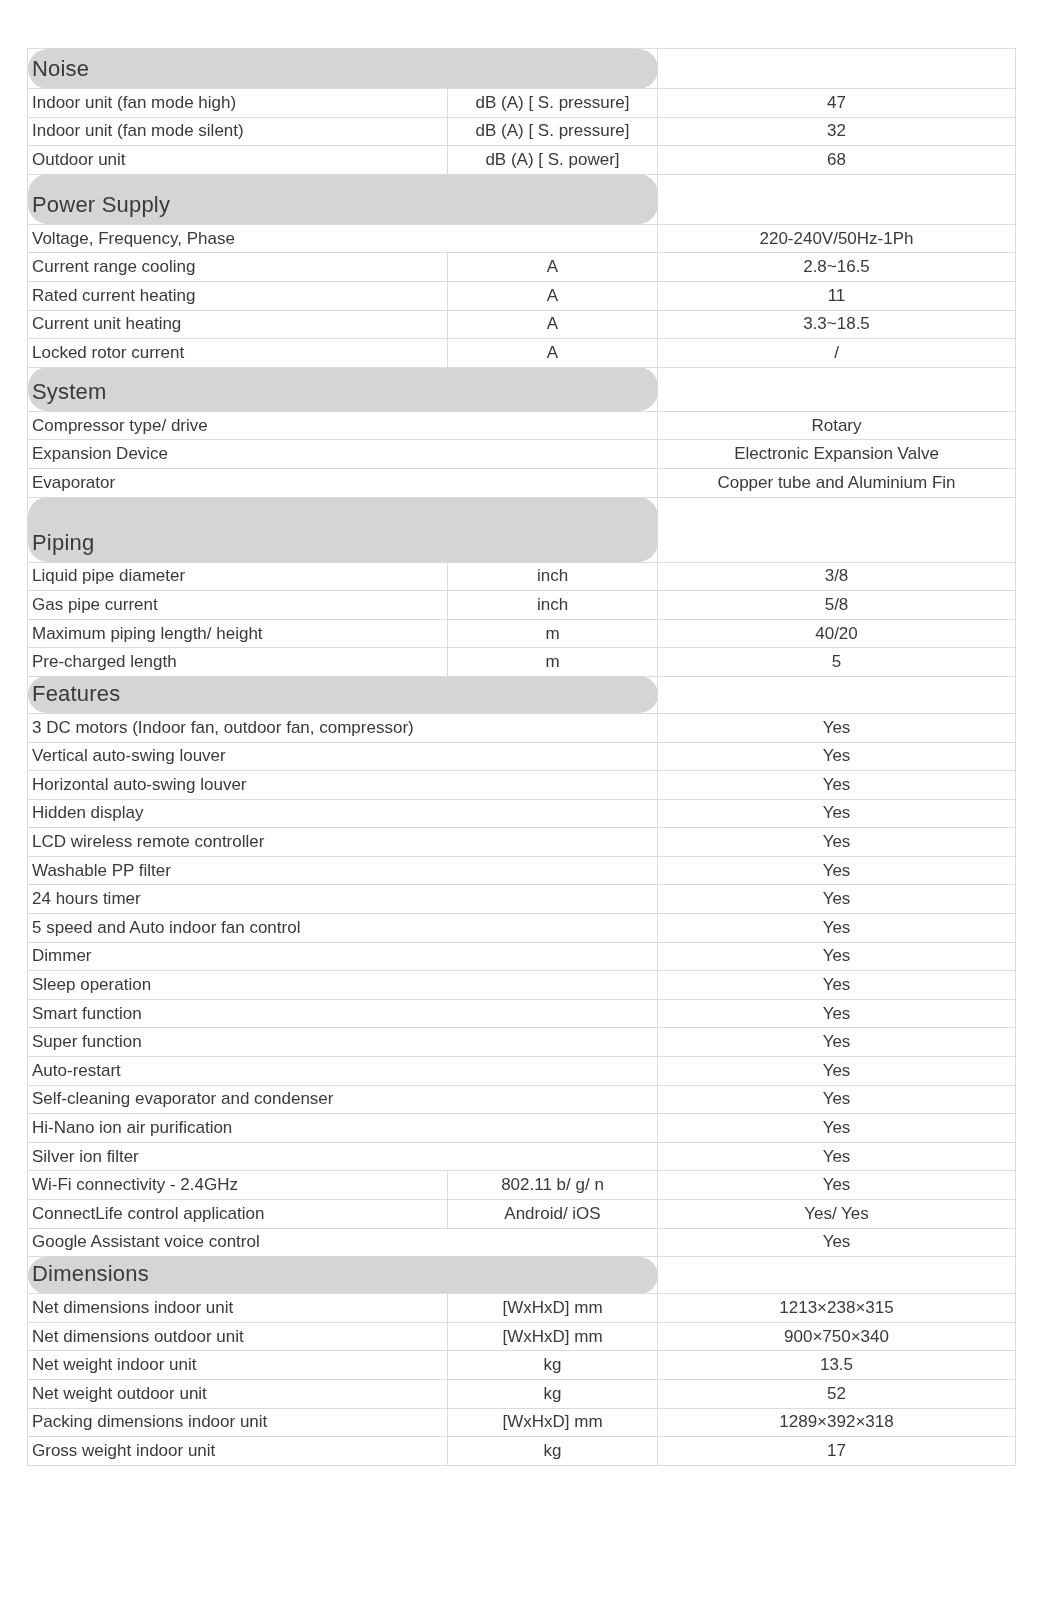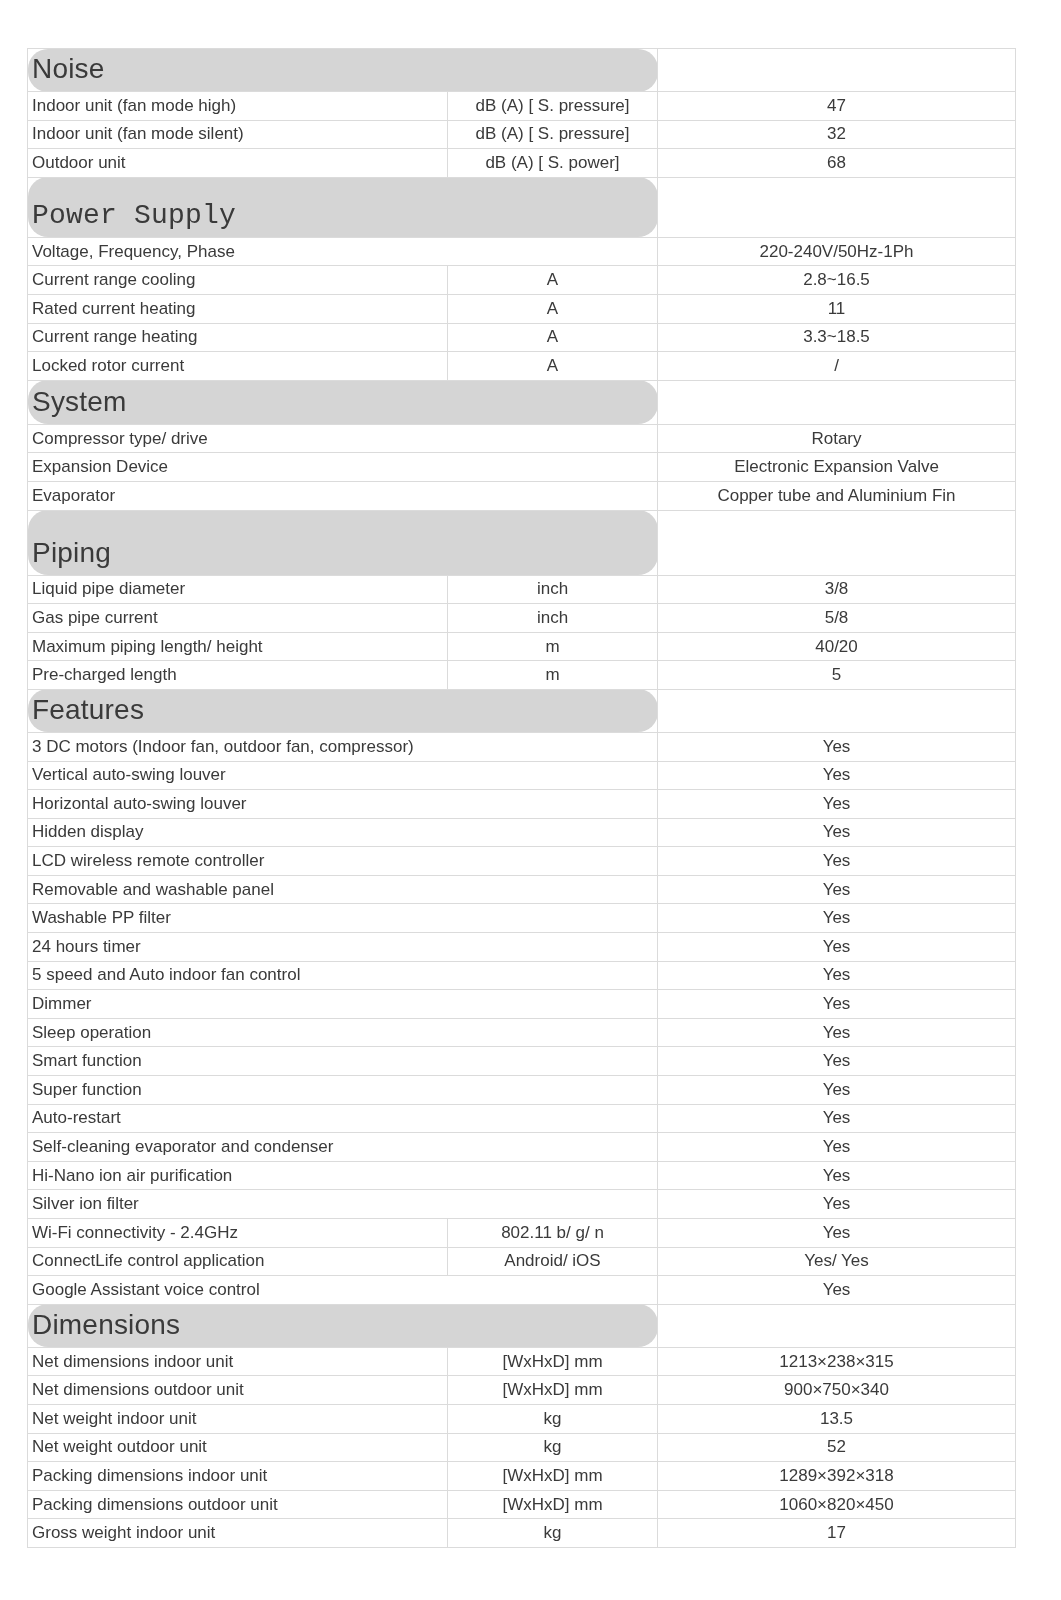--- a/index.html
+++ b/index.html
@@ -32,28 +32,28 @@
   }
   td {
     border: 1.5px solid var(--grid);
     background: #ffffff;
     overflow: hidden;
     white-space: nowrap;
   }
   
   tr.section-row td { height: 42px; }
   tr.sec-0 td { height: 40px; }
-  tr.sec-1 td { height: 60px; font-family: Liberation Mono, monospace; }
+  tr.sec-1 td { height: 50px; }
   tr.sec-2 td { height: 44px; }
   tr.sec-3 td { height: 65px; }
   tr.sec-4 td { height: 36px; }
   tr.sec-5 td { height: 24px; }
   td.section-title-cell {
     background: var(--header-bg);
-    font-size: 28px;
+    font-size: 22px;
     letter-spacing: 0.2px;
     vertical-align: bottom;
     padding: 4px 19px 6px 4px;
     border-radius: 20px;
   }
   td.section-value-cell { background: #ffffff; }
   
   tr.data-row td {
     height: 28.6px;
     font-size: 17px;
@@ -106,21 +106,21 @@
           <td class="label-cell">Current range cooling</td>
           <td class="unit-cell">A</td>
           <td class="value-cell">2.8~16.5</td>
         </tr>
         <tr class="data-row">
           <td class="label-cell">Rated current heating</td>
           <td class="unit-cell">A</td>
           <td class="value-cell">11</td>
         </tr>
         <tr class="data-row">
-          <td class="label-cell">Current range heating</td>
+          <td class="label-cell">Current unit heating</td>
           <td class="unit-cell">A</td>
           <td class="value-cell">3.3~18.5</td>
         </tr>
         <tr class="data-row">
           <td class="label-cell">Locked rotor current</td>
           <td class="unit-cell">A</td>
           <td class="value-cell">/</td>
         </tr>
         <tr class="section-row sec-2">
           <td class="section-title-cell" colspan="2">System</td>
@@ -180,24 +180,20 @@
         </tr>
         <tr class="data-row">
           <td class="label-cell" colspan="2">Hidden display</td>
           <td class="value-cell">Yes</td>
         </tr>
         <tr class="data-row">
           <td class="label-cell" colspan="2">LCD wireless remote controller</td>
           <td class="value-cell">Yes</td>
         </tr>
         <tr class="data-row">
-          <td class="label-cell" colspan="2">Removable and washable panel</td>
-          <td class="value-cell">Yes</td>
-        </tr>
-        <tr class="data-row">
           <td class="label-cell" colspan="2">Washable PP filter</td>
           <td class="value-cell">Yes</td>
         </tr>
         <tr class="data-row">
           <td class="label-cell" colspan="2">24 hours timer</td>
           <td class="value-cell">Yes</td>
         </tr>
         <tr class="data-row">
           <td class="label-cell" colspan="2">5 speed and Auto indoor fan control</td>
           <td class="value-cell">Yes</td>
@@ -269,25 +265,20 @@
         </tr>
         <tr class="data-row">
           <td class="label-cell">Net weight outdoor unit</td>
           <td class="unit-cell">kg</td>
           <td class="value-cell">52</td>
         </tr>
         <tr class="data-row">
           <td class="label-cell">Packing dimensions indoor unit</td>
           <td class="unit-cell">[WxHxD] mm</td>
           <td class="value-cell">1289×392×318</td>
-        </tr>
-        <tr class="data-row">
-          <td class="label-cell">Packing dimensions outdoor unit</td>
-          <td class="unit-cell">[WxHxD] mm</td>
-          <td class="value-cell">1060×820×450</td>
         </tr>
         <tr class="data-row">
           <td class="label-cell">Gross weight indoor unit</td>
           <td class="unit-cell">kg</td>
           <td class="value-cell">17</td>
         </tr>
       </tbody>
   </table>
 </div>
 

